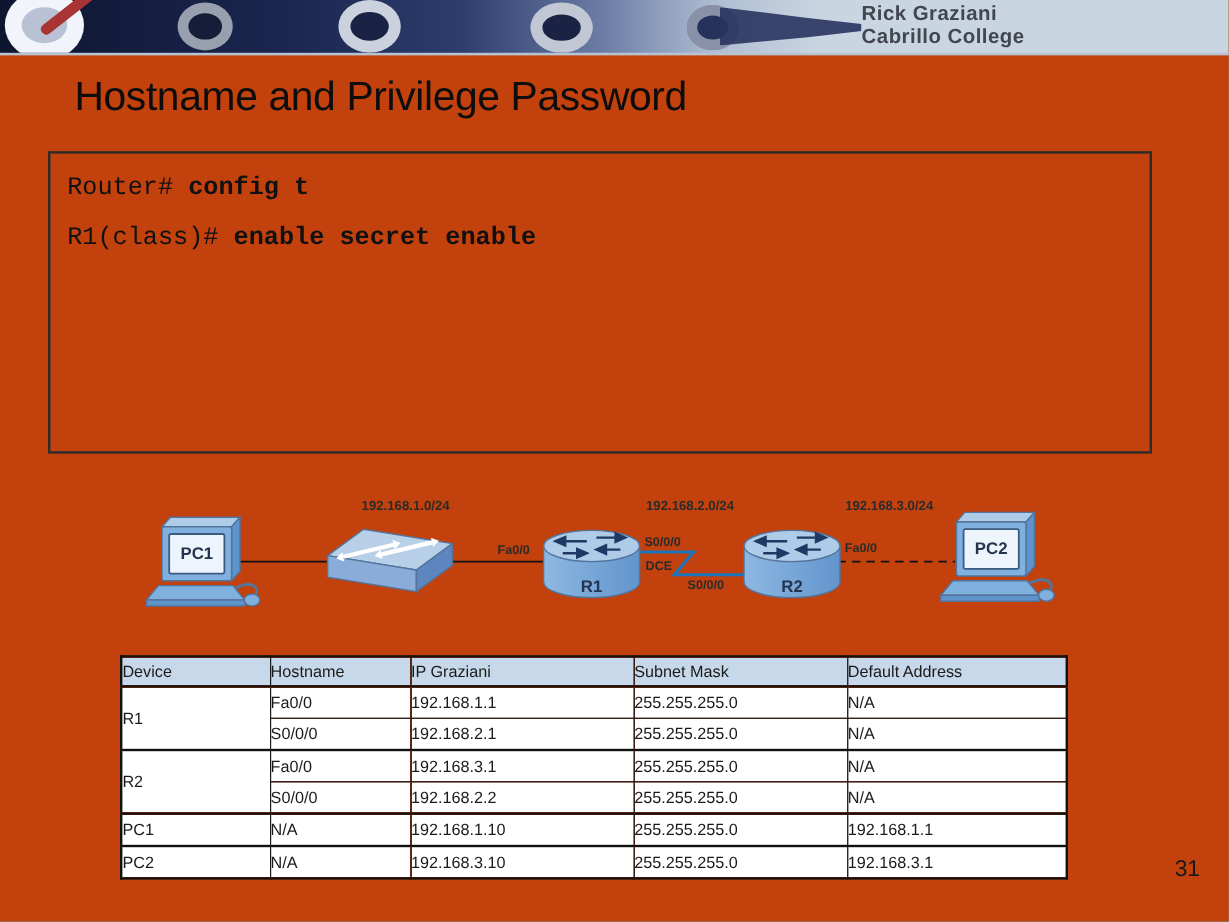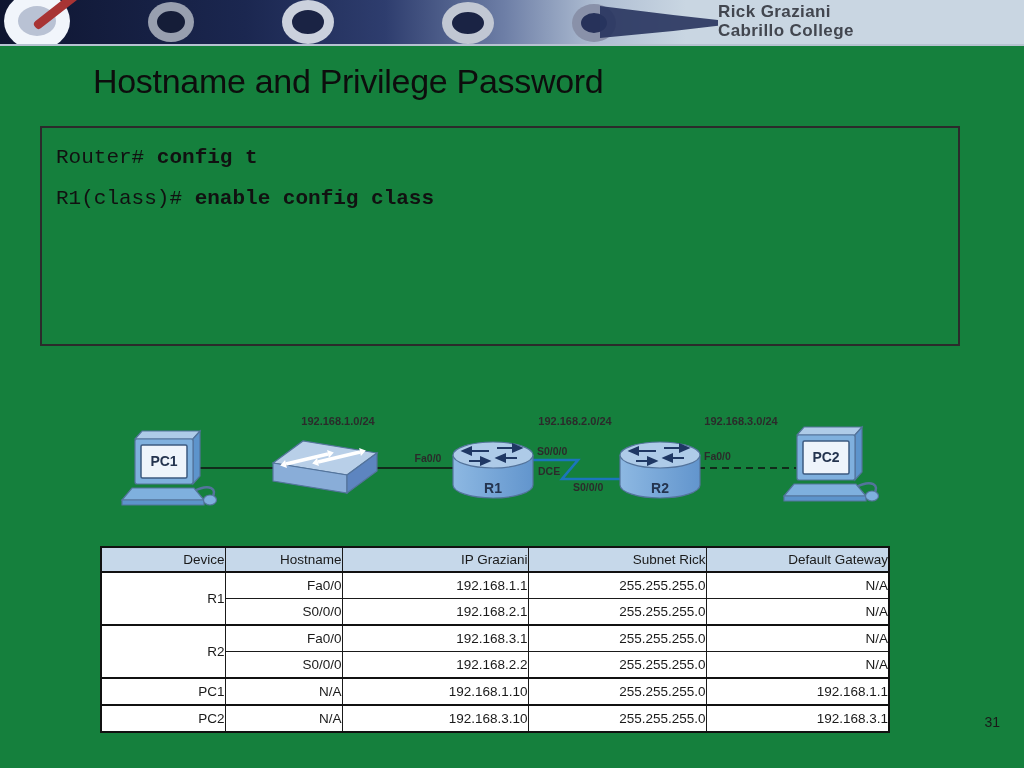--- a/index.html
+++ b/index.html
@@ -1,17 +1,17 @@
 <!DOCTYPE html>
 <html><head>
 <meta charset="utf-8">
 <style>
   html,body{margin:0;padding:0;background:#888;}
   .slide{
-    position:relative;width:1024px;height:768px;background:#15803d;
+    position:relative;width:1024px;height:768px;background:#c2410c;
     font-family:"Liberation Sans",sans-serif;overflow:hidden;
   }
 
   
   .banner{position:absolute;left:0;top:0;width:1024px;height:44px;
     background:#c9d6e2;border-bottom:2px solid #b6c3d1;}
   .banner-photo{position:absolute;left:0;top:0;width:700px;height:44px;overflow:hidden;
     background:linear-gradient(90deg,#0e1530 0%,#1b2750 35%,#2e3d6e 55%,#6d7ea6 72%,#aebdd2 85%,rgba(201,214,226,0) 98%);}
   .ring{position:absolute;border-radius:50%;box-sizing:border-box;}
   .r0{left:4px;top:-8px;width:66px;height:58px;border:14px solid rgba(244,247,252,.96);background:#b9c2d4;}
@@ -21,49 +21,49 @@
   .r4{left:572px;top:4px;width:44px;height:38px;border:9px solid rgba(235,240,248,.5);background:#27325a;}
   .red-streak{position:absolute;left:26px;top:-4px;width:86px;height:9px;background:#a83434;
     border-radius:4px;transform:rotate(-38deg);}
   .banner-cable{position:absolute;left:600px;top:6px;width:118px;height:32px;background:#28345e;opacity:.9;
     clip-path:polygon(0 0,62% 28%,100% 44%,100% 62%,62% 78%,0 100%);}
   .banner-author{position:absolute;left:718px;top:2px;line-height:19px;
     font-size:17px;font-weight:700;color:#42464f;letter-spacing:.4px;}
 
   
   .page-title{position:absolute;left:62px;top:62px;font-size:34px;font-weight:400;
-    color:#0d0d0d;letter-spacing:-.3px;margin-left:31px;}
-
-  
-  .code-box{position:absolute;left:40px;top:126px;width:920px;height:220px;
+    color:#0d0d0d;letter-spacing:-.3px;}
+
+  
+  .code-box{position:absolute;left:40px;top:126px;width:920px;height:252px;
     border:2px solid #2b2b2b;box-sizing:border-box;padding:9px 0 0 14px;}
   .code-line{font-family:"Liberation Mono","DejaVu Sans Mono",monospace;
     font-size:21px;line-height:41px;color:#111;white-space:pre;}
   .code-line .cmd{font-weight:700;}
 
   
   .diagram{position:absolute;left:100px;top:403px;}
   .net-label{font-size:11px;font-weight:600;fill:#2b2b2b;}
   .if-label{font-size:10.5px;font-weight:600;fill:#2b2b2b;}
   .dev-label{font-size:14px;font-weight:700;fill:#24344f;}
 
   
   .addr-table{position:absolute;left:100px;top:546px;width:788px;
     border-collapse:collapse;table-layout:fixed;
     border:2px solid #111;font-size:13.5px;color:#1a1a1a;}
-  .addr-table th,.addr-table td{border:1px solid #1a1a1a;text-align:right;
+  .addr-table th,.addr-table td{border:1px solid #1a1a1a;text-align:left;
     vertical-align:middle;padding:0;overflow:hidden;}
   .addr-table th{height:23px;background:#c6d8ea;font-weight:400;}
   .addr-table td{height:25px;background:#fff;}
   .addr-table thead th{border-bottom:2px solid #111;}
   .addr-table tr.group-start>td{border-top:2px solid #111;}
   .c-dev{width:124px;} .c-if{width:117px;} .c-ip{width:186px;} .c-mask{width:178px;} .c-gw{width:183px;}
 
   
-  .page-number{position:absolute;right:24px;top:714px;font-size:14px;color:#1a1a1a;}
+  .page-number{position:absolute;right:24px;top:714px;font-size:19px;color:#1a1a1a;}
 </style>
 </head>
 <body>
 
 <div class="slide">
 
   <div class="banner">
     <div class="banner-photo">
       <div class="ring r0"></div>
       <div class="ring r1"></div>
@@ -76,21 +76,21 @@
     <div class="banner-author">
       <div>Rick Graziani</div>
       <div>Cabrillo College</div>
     </div>
   </div>
 
   <div class="page-title">Hostname and Privilege Password</div>
 
   <div class="code-box">
     <div class="code-line"><span>Router# </span><span class="cmd">config t</span></div>
-    <div class="code-line"><span>R1(class)# </span><span class="cmd">enable config class</span></div>
+    <div class="code-line"><span>R1(class)# </span><span class="cmd">enable secret enable</span></div>
   </div>
 
   <svg class="diagram" width="780" height="120" viewBox="0 0 780 120">
     <defs>
       <linearGradient id="routerBody" x1="0" y1="0" x2="1" y2="0">
         <stop offset="0" stop-color="#8db8e2"></stop>
           <stop offset="1" stop-color="#6295cd"></stop>
       </linearGradient>
 
       <g id="pc-icon">
@@ -167,22 +167,22 @@
         <col class="c-if">
         <col class="c-ip">
         <col class="c-mask">
         <col class="c-gw">
     </colgroup>
     <thead>
       <tr>
         <th>Device</th>
         <th>Hostname</th>
         <th>IP Graziani</th>
-        <th>Subnet Rick</th>
-        <th>Default Gateway</th>
+        <th>Subnet Mask</th>
+        <th>Default Address</th>
       </tr>
     </thead>
     <tbody>
       <tr class="group-start">
         <td rowspan="2">R1</td>
         <td>Fa0/0</td>
         <td>192.168.1.1</td>
         <td>255.255.255.0</td>
         <td>N/A</td>
       </tr>

